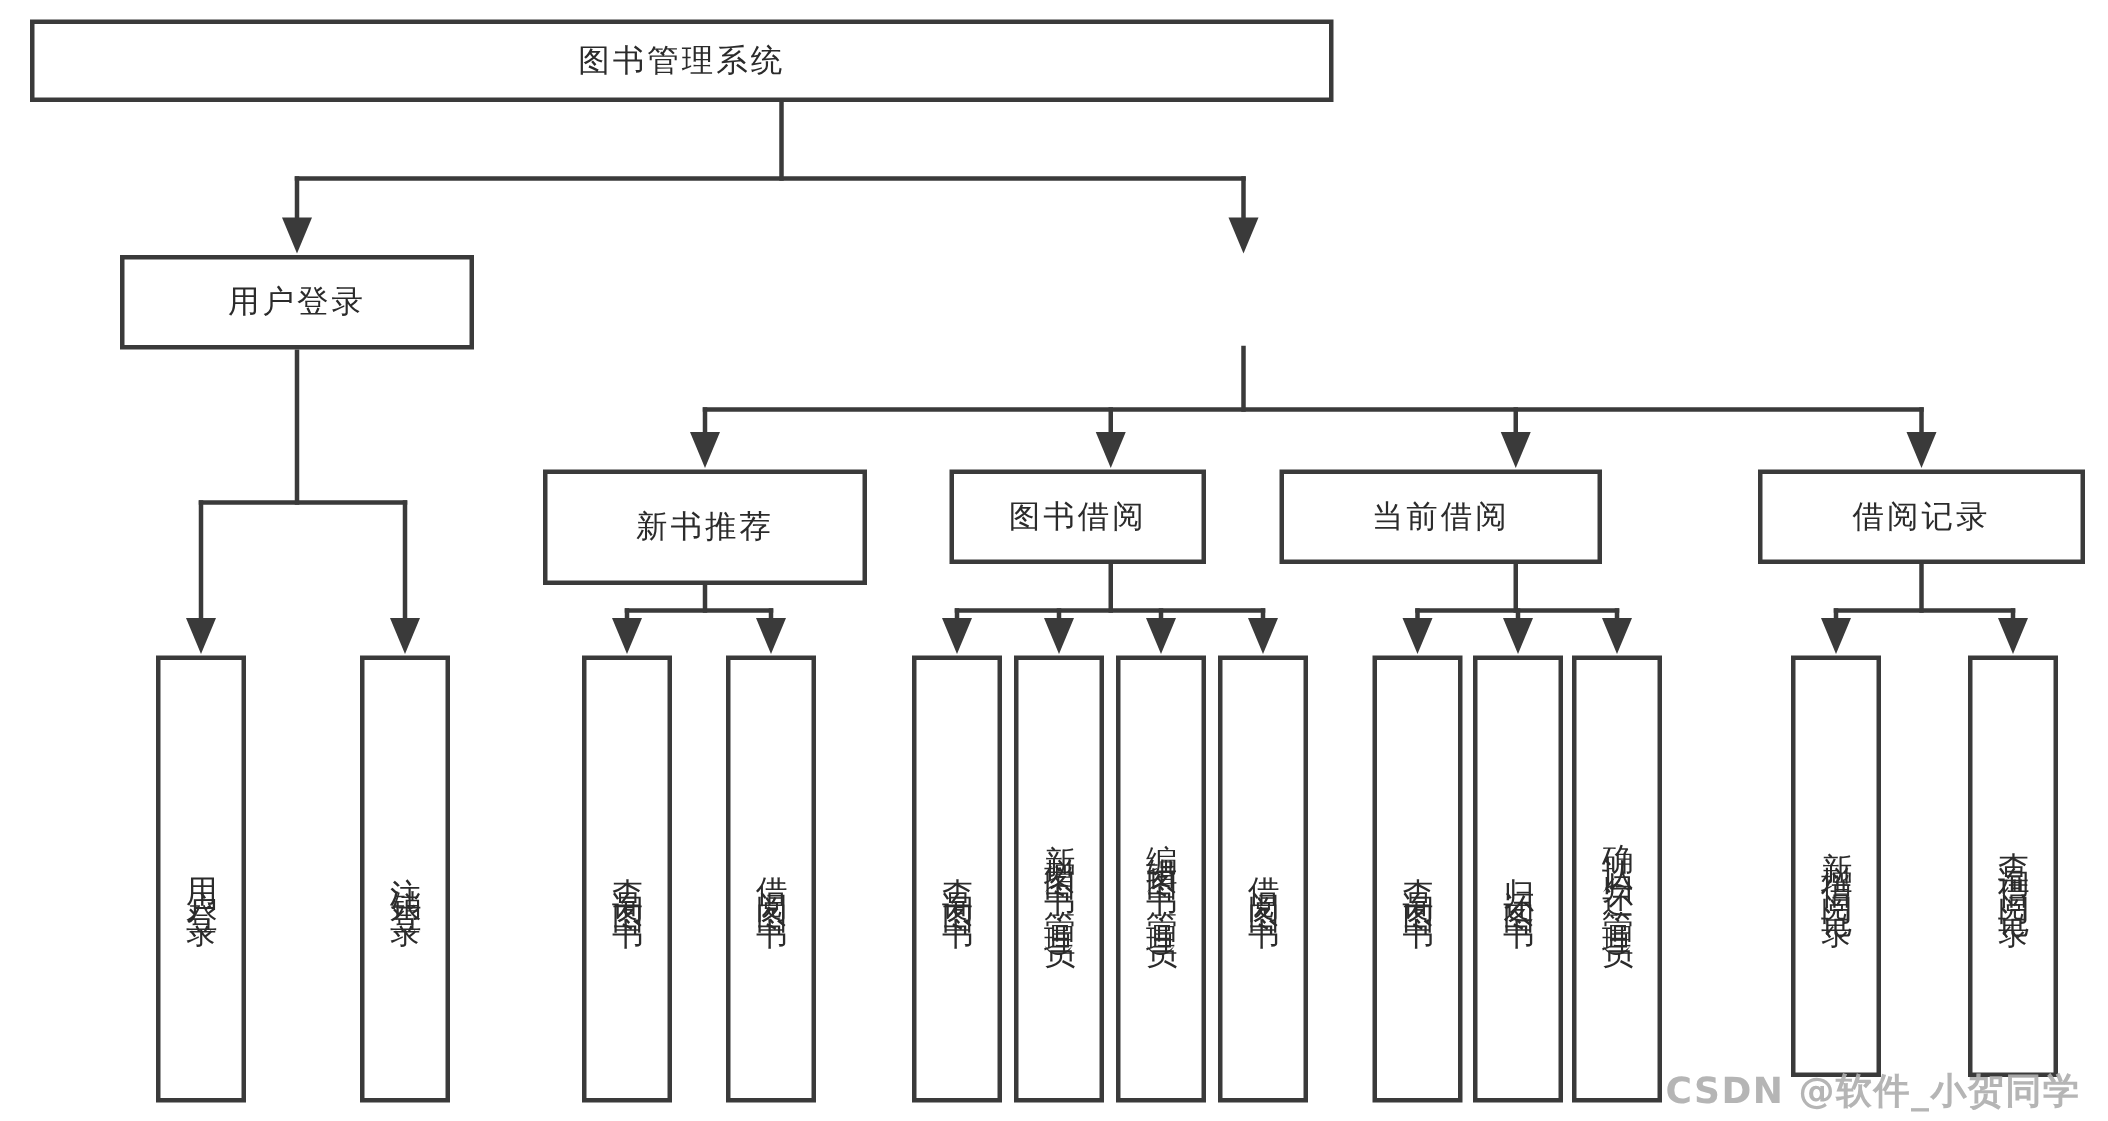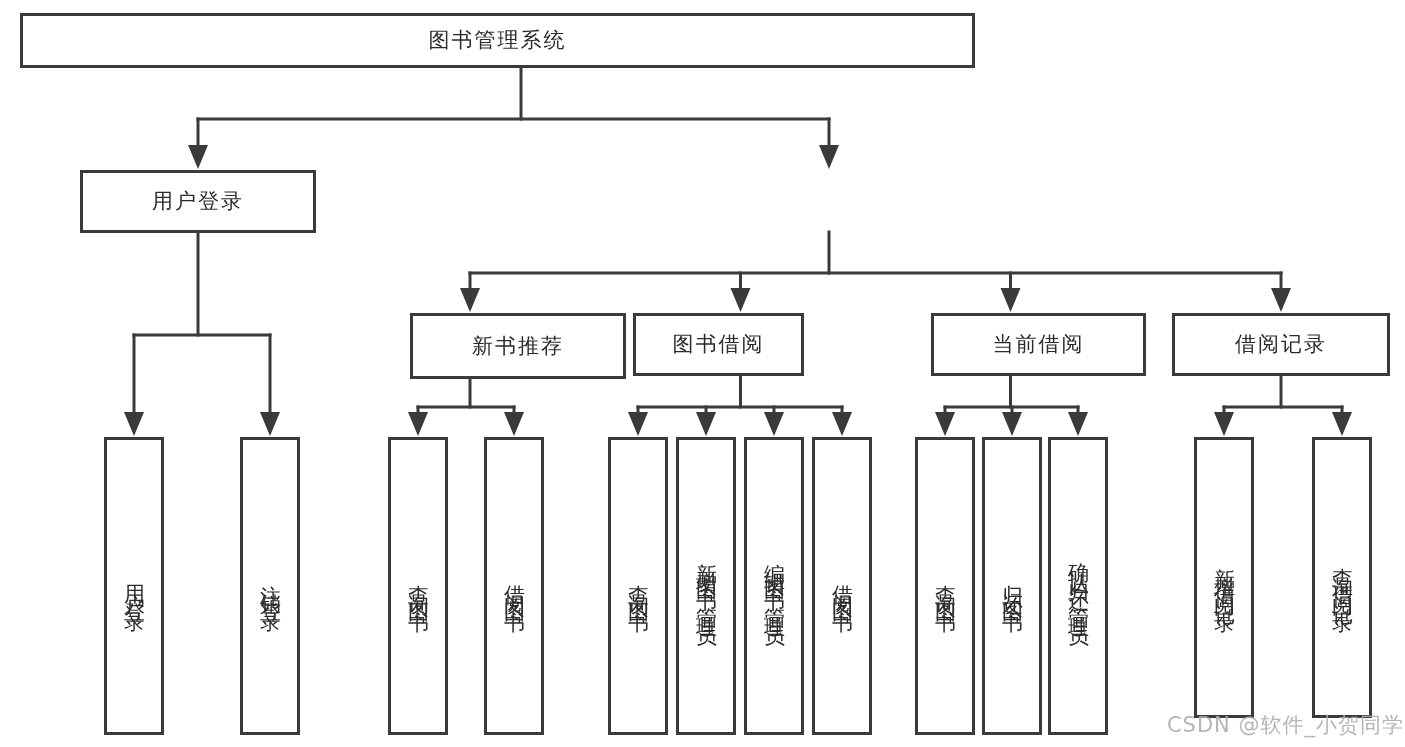--- a/index.html
+++ b/index.html
@@ -38,27 +38,28 @@
     line-height: 1.15;
   }
   .node.vertical .node-label {
     writing-mode: vertical-rl;
     text-orientation: mixed;
     letter-spacing: 9px;
     line-height: 1;
   }
   .watermark {
     position: absolute;
-    right: 1px; top: 711px;
+    right: 18px; top: 711px;
     z-index: 2;
-    font-size: 21px;
+    font-size: 24px;
     letter-spacing: 1px;
     color: var(--watermark, #afafaf);
     opacity: 0.92;
     white-space: nowrap;
+    font-weight: bold;
   }
 </style>
 </head>
 <body>
 
 <div class="stage">
   <svg class="connector-layer" width="1405" height="747" viewBox="0 0 1405 747" xmlns="http://www.w3.org/2000/svg">
       <line x1="521" y1="67" x2="521" y2="119" stroke="#3a3a3a" stroke-width="3" stroke-linecap="square"></line>
       <line x1="198" y1="119" x2="829" y2="119" stroke="#3a3a3a" stroke-width="3" stroke-linecap="square"></line>
       <line x1="198" y1="119" x2="198" y2="152" stroke="#3a3a3a" stroke-width="3" stroke-linecap="square"></line>
@@ -107,33 +108,33 @@
       <polygon points="1068,412 1088,412 1078,436" fill="#3a3a3a"></polygon>
       <line x1="1281" y1="375" x2="1281" y2="407" stroke="#3a3a3a" stroke-width="3" stroke-linecap="square"></line>
       <line x1="1224" y1="407" x2="1342" y2="407" stroke="#3a3a3a" stroke-width="3" stroke-linecap="square"></line>
       <line x1="1224" y1="407" x2="1224" y2="419" stroke="#3a3a3a" stroke-width="3" stroke-linecap="square"></line>
       <polygon points="1214,412 1234,412 1224,436" fill="#3a3a3a"></polygon>
       <line x1="1342" y1="407" x2="1342" y2="419" stroke="#3a3a3a" stroke-width="3" stroke-linecap="square"></line>
       <polygon points="1332,412 1352,412 1342,436" fill="#3a3a3a"></polygon>
     </svg>
 
   <div class="watermark">CSDN @软件_小贺同学</div>
-<div class="node horizontal" style="left: 20px; top: 13px; width: 955px; height: 55px; text-align: right;">
+<div class="node horizontal" style="left: 20px; top: 13px; width: 869px; height: 55px; text-align: right;">
       <span class="node-label">图书管理系统</span>
     </div>
     <div class="node horizontal" style="left: 80px; top: 170px; width: 236px; height: 63px;">
       <span class="node-label">用户登录</span>
     </div>
-    <div class="node horizontal" style="left: 362px; top: 313px; width: 216px; height: 66px; margin-left: 48px;">
+    <div class="node horizontal" style="left: 362px; top: 313px; width: 216px; height: 77px;">
       <span class="node-label">新书推荐</span>
     </div>
     <div class="node horizontal" style="left: 633px; top: 313px; width: 171px; height: 63px;">
       <span class="node-label">图书借阅</span>
     </div>
-    <div class="node horizontal" style="left: 931px; top: 313px; width: 215px; height: 63px;">
+    <div class="node horizontal" style="left: 853px; top: 313px; width: 215px; height: 63px;">
       <span class="node-label">当前借阅</span>
     </div>
     <div class="node horizontal" style="left: 1172px; top: 313px; width: 218px; height: 63px;">
       <span class="node-label">借阅记录</span>
     </div>
     <div class="node vertical" style="left: 104px; top: 437px; width: 60px; height: 298px;">
       <span class="node-label">用户登录</span>
     </div>
     <div class="node vertical" style="left: 240px; top: 437px; width: 60px; height: 298px;">
       <span class="node-label">注销登录</span>

